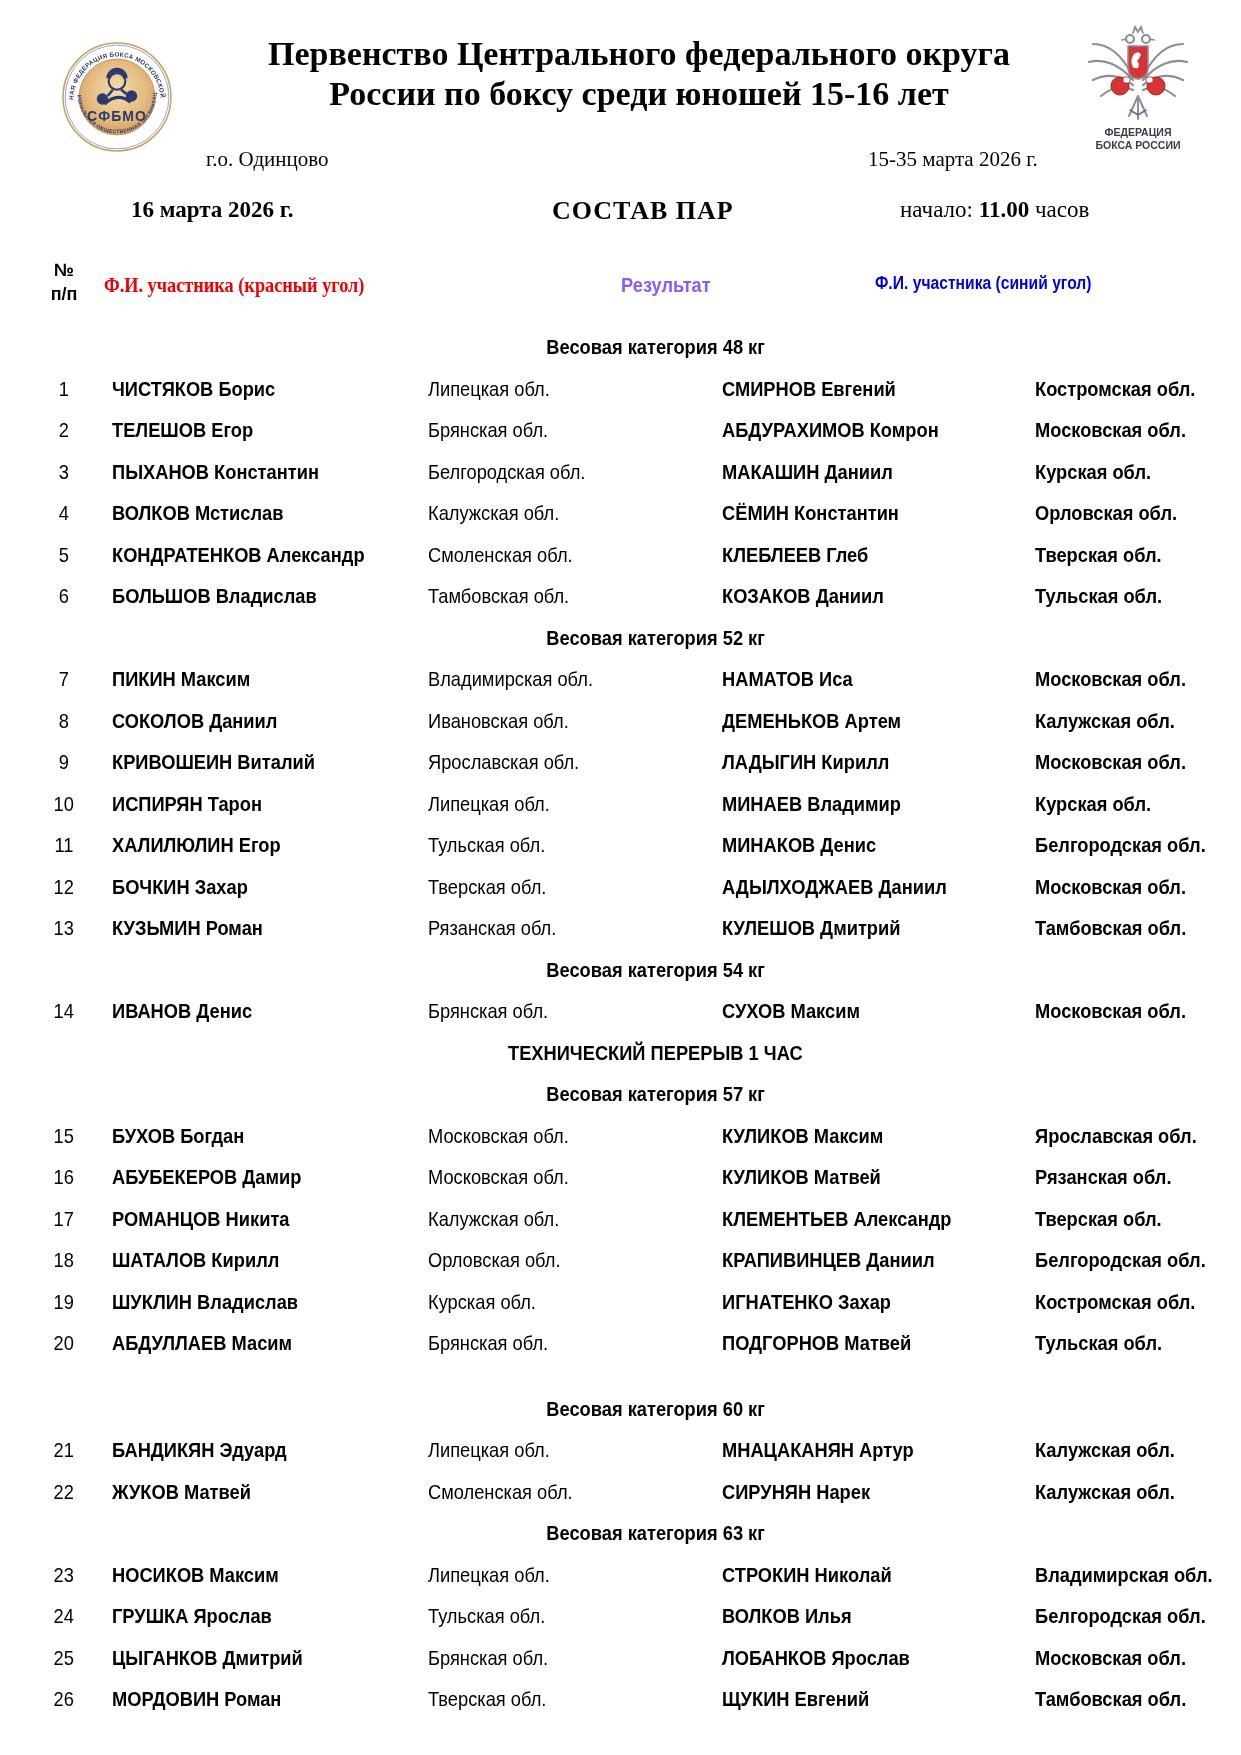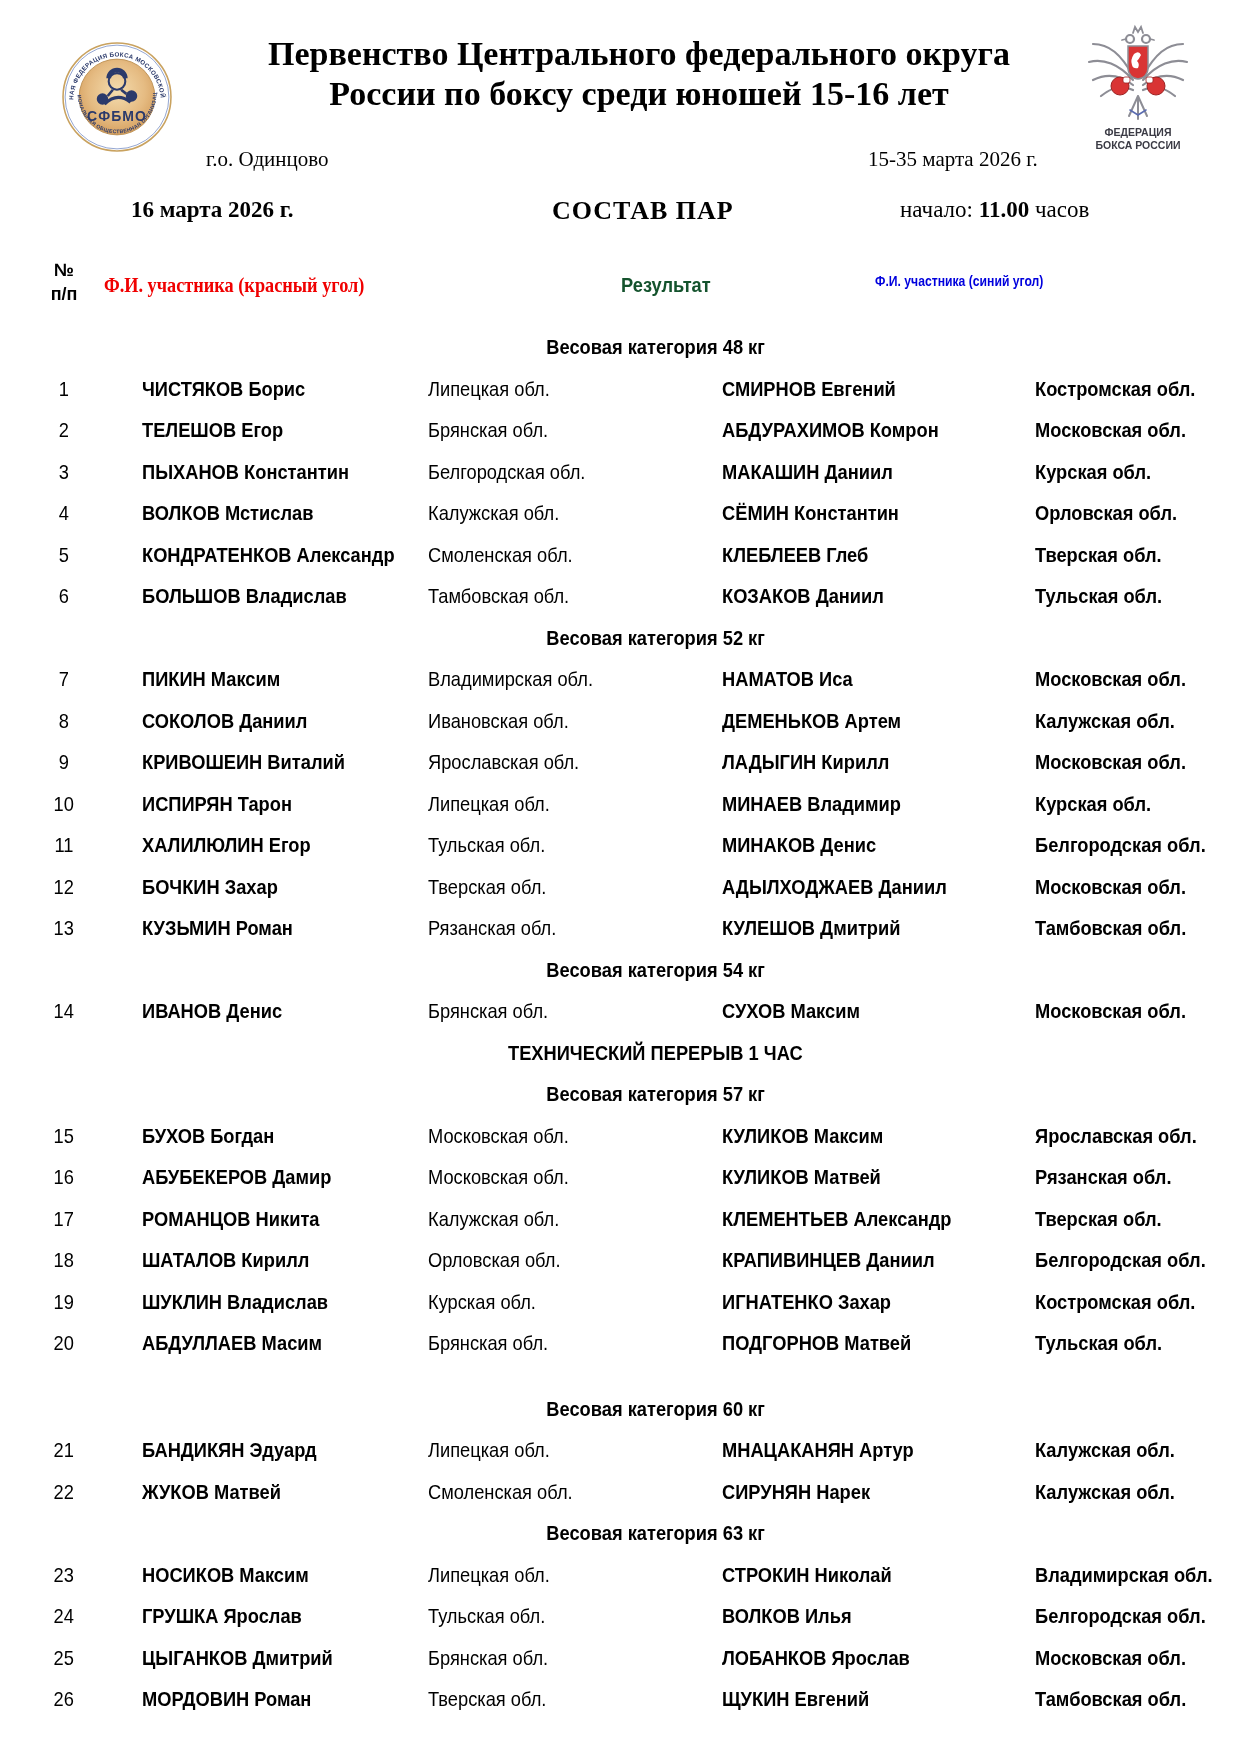--- a/index.html
+++ b/index.html
@@ -26,29 +26,29 @@
   
   .logoL{position:absolute;left:62px;top:42px;width:110px;height:110px;}
   .logoR{position:absolute;left:1083px;top:24px;width:110px;height:132px;}
   
   .cn{display:inline-block;transform:scaleX(.87);transform-origin:0 50%;white-space:nowrap;}
   .cnc{display:inline-block;transform:scaleX(.87);transform-origin:50% 50%;white-space:nowrap;}
   
   .th-num{position:absolute;left:38px;top:258px;width:52px;text-align:center;
           font-weight:bold;font-size:18px;line-height:24px;}
   .th-red{position:absolute;left:104px;top:273px;font-weight:bold;font-size:21px;color:#f00000;font-family:Liberation Serif, serif;}
-  .th-res{position:absolute;left:621px;top:273px;font-weight:bold;font-size:21px;color:#14532d;}
-  .th-blue{position:absolute;left:875px;top:273px;font-weight:bold;font-size:14px;color:#0000dd;}
+  .th-res{position:absolute;left:621px;top:273px;font-weight:bold;font-size:21px;color:#8b5cf6;}
+  .th-blue{position:absolute;left:875px;top:273px;font-weight:bold;font-size:18px;color:#0000dd;}
   
   .rows{position:absolute;left:0;top:326px;width:1241px;}
   .row{position:relative;height:41.5px;line-height:41.5px;font-size:21px;}
   .row.gapbefore{margin-top:24px;}
   .c{position:absolute;top:0;}
   .c-num{left:38px;width:52px;text-align:center;}
-  .c-rname{left:112px;font-weight:bold;margin-left:30px;}
+  .c-rname{left:112px;font-weight:bold;}
   .c-rreg{left:428px;}
   .c-bname{left:722px;font-weight:bold;}
   .c-breg{left:1035px;font-weight:bold;}
   .row.cat,.row.brk{text-align:center;font-weight:bold;padding-left:70px;}
 </style>
 <title>СОСТАВ ПАР</title></head>
 <body>
 
 <div class="page">
 

